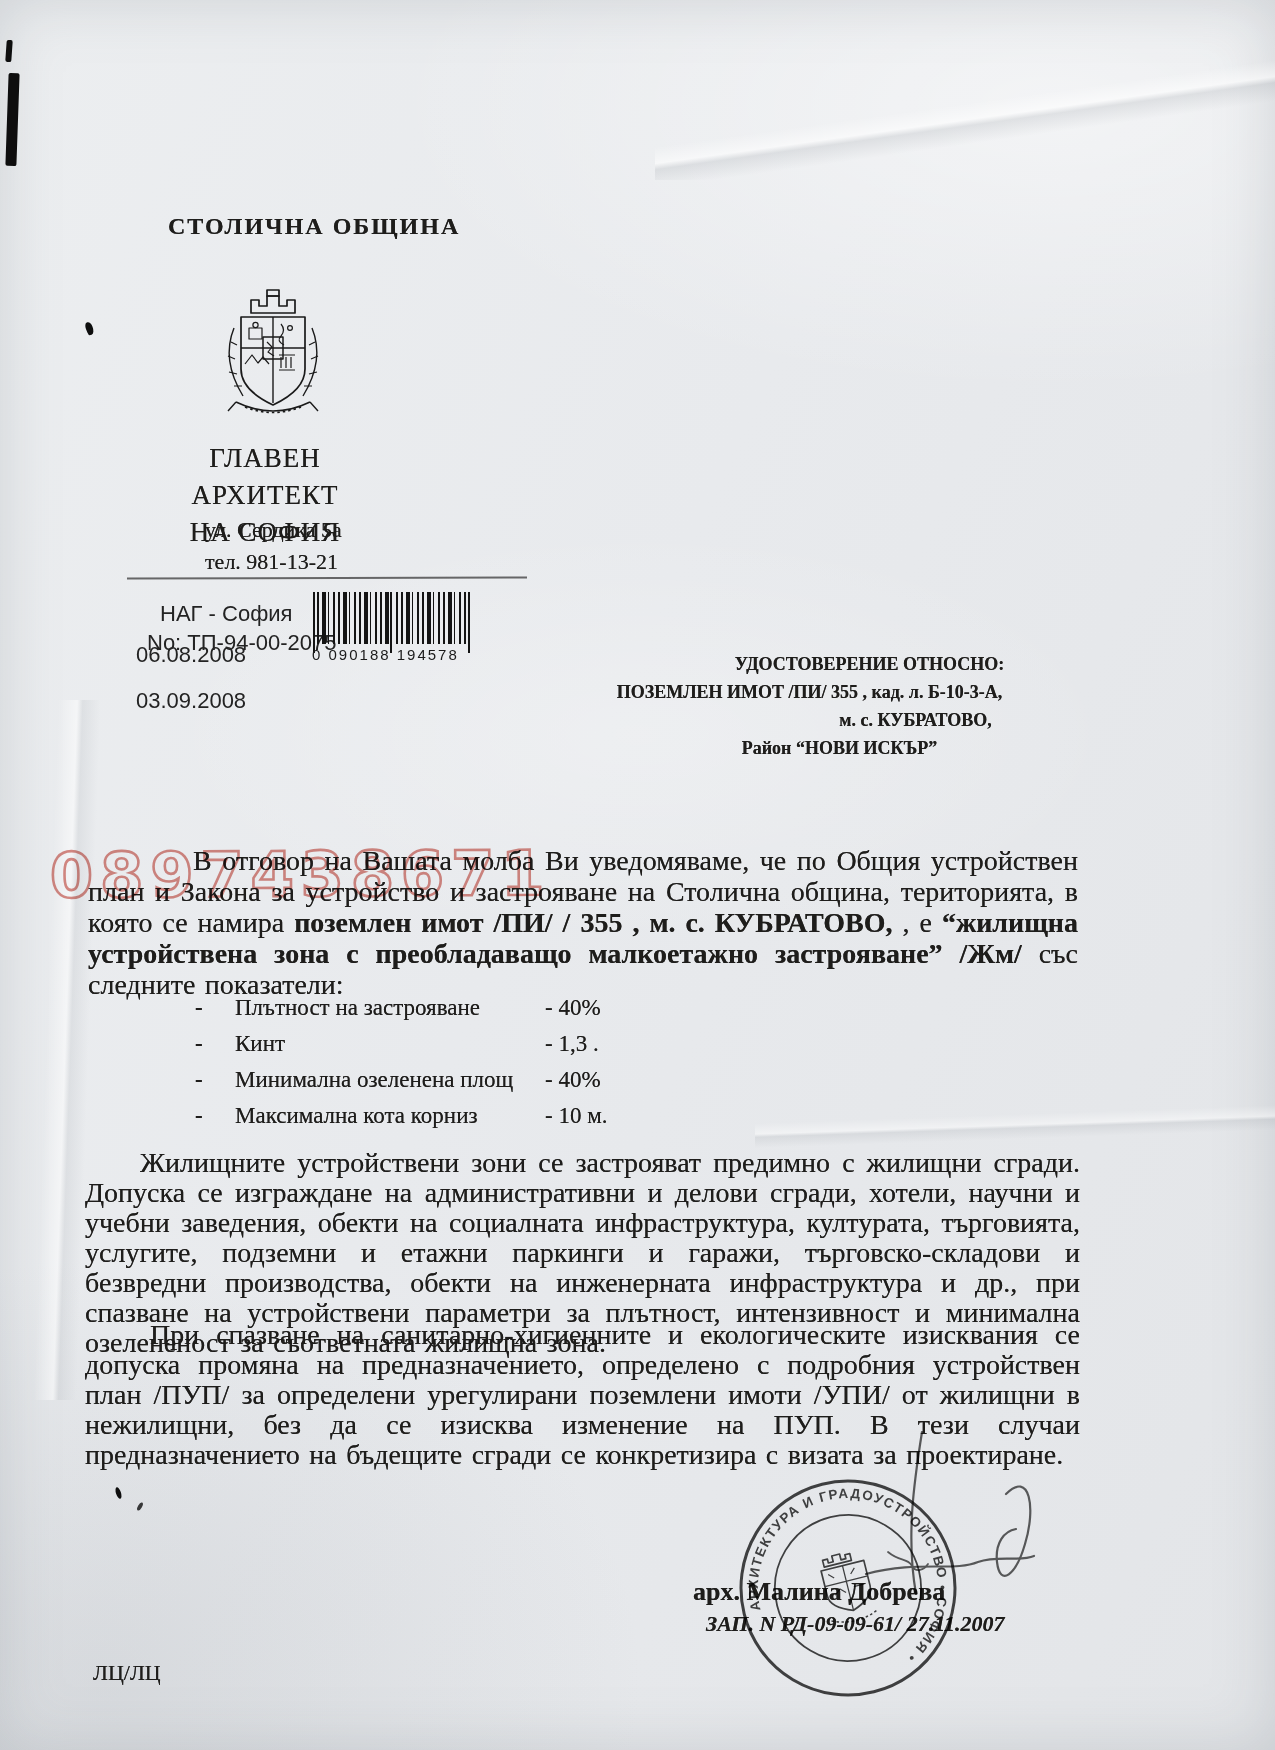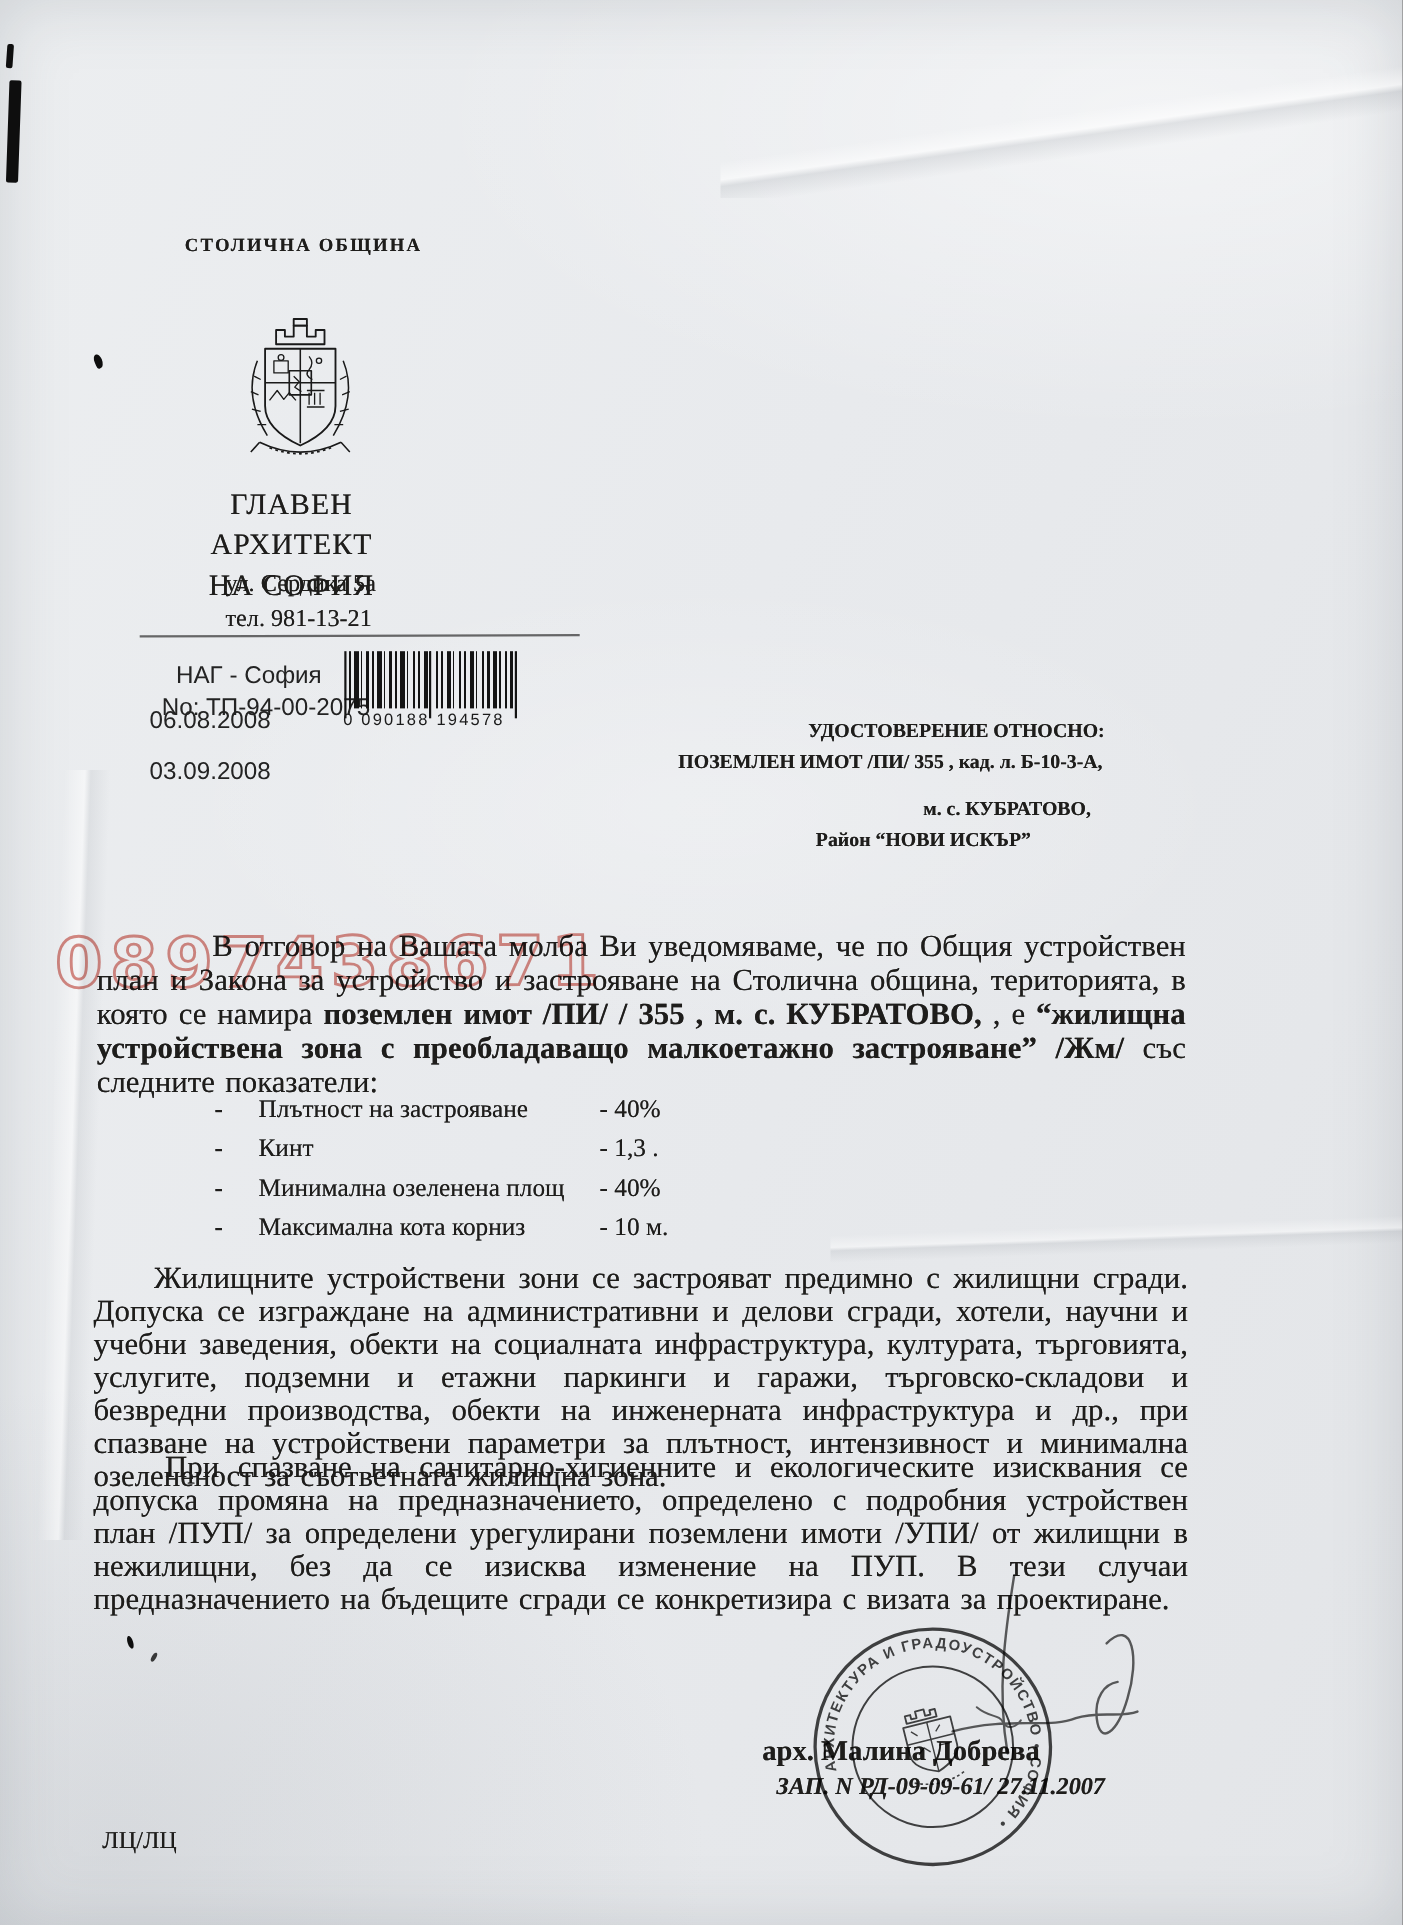--- a/index.html
+++ b/index.html
@@ -19,21 +19,21 @@
   .crease{position:absolute;pointer-events:none;}
   .crease1{top:60px;right:0;width:620px;height:120px;
     background:linear-gradient(172deg, transparent 42%, rgba(255,255,255,.55) 50%, rgba(165,170,176,.25) 53%, transparent 62%);}
   .crease2{top:1080px;right:0;width:520px;height:90px;
     background:linear-gradient(178deg, transparent 40%, rgba(255,255,255,.45) 50%, rgba(165,170,176,.22) 53%, transparent 63%);}
   .crease3{top:700px;left:30px;width:70px;height:700px;
     background:linear-gradient(92deg, transparent 30%, rgba(255,255,255,.5) 50%, rgba(170,175,181,.2) 56%, transparent 75%);}
   
   .artifact{position:absolute;background:#0e0e0e;border-radius:2px;}
   
-  .municipality{left:168px;top:213px;font-size:17px;font-weight:700;letter-spacing:2px;}
+  .municipality{left:168px;top:213px;font-size:24px;font-weight:700;letter-spacing:2px;}
   .office{left:140px;top:440px;width:250px;text-align:center;font-size:27px;letter-spacing:1px;line-height:37px;}
   .address{left:205px;top:517px;font-size:22px;}
   .phone{left:205px;top:549px;font-size:22px;}
   .divider{left:127px;top:577px;width:400px;height:2px;background:#3a3a3a;opacity:.75;transform:rotate(-.15deg);}
   
   .reg{font-family:Liberation Sans, sans-serif;color:#232323;font-size:22px;}
   .reg-org{left:160px;top:601px;}
   .reg-no{left:147px;top:630px;}
   .reg-d1{left:136px;top:642px;}
   .reg-d2{left:136px;top:688px;}
@@ -41,21 +41,21 @@
     background:repeating-linear-gradient(90deg,#141414 0 2px,transparent 2px 5px,#141414 5px 9px,transparent 9px 11px,#141414 11px 12px,transparent 12px 16px,#141414 16px 18px,transparent 18px 21px);}
   .guard{width:2px;height:61px;background:#141414;top:592px;}
   .bdigits{left:312px;top:646px;width:162px;font-family:"Liberation Sans",sans-serif;
     font-size:15px;letter-spacing:2px;color:#1b1b1b;white-space:nowrap;}
   
   .doc-title{left:565px;top:650px;width:485px;text-align:center;font-weight:700;font-size:18px;line-height:28px;}
   .doc-title div{white-space:nowrap;}
   .tL1{transform:translateX(62px);}
   .tL2{transform:translateX(62px);}
   .tL3{transform:translateX(2px);}
-  .tL4{transform:translateX(108px);margin-top:15px;}
+  .tL4{transform:translateX(108px);}
   .tL5{transform:translateX(32px);}
   
   .watermark{left:50px;top:838px;font-family:"DejaVu Sans",sans-serif;font-weight:700;
     font-size:62px;letter-spacing:7px;color:transparent;-webkit-text-stroke:2.6px rgba(198,70,58,.62);
     mix-blend-mode:multiply;z-index:6;transform:rotate(-.3deg);}
   
   .para{font-size:28px;line-height:31px;text-align:justify;word-spacing:2.5px;}
   .p1{left:88px;top:845px;width:990px;text-indent:105px;}
   .p2{left:85px;top:1148px;width:995px;text-indent:55px;line-height:30px;}
   .p3{left:85px;top:1320px;width:995px;text-indent:65px;line-height:30px;}

